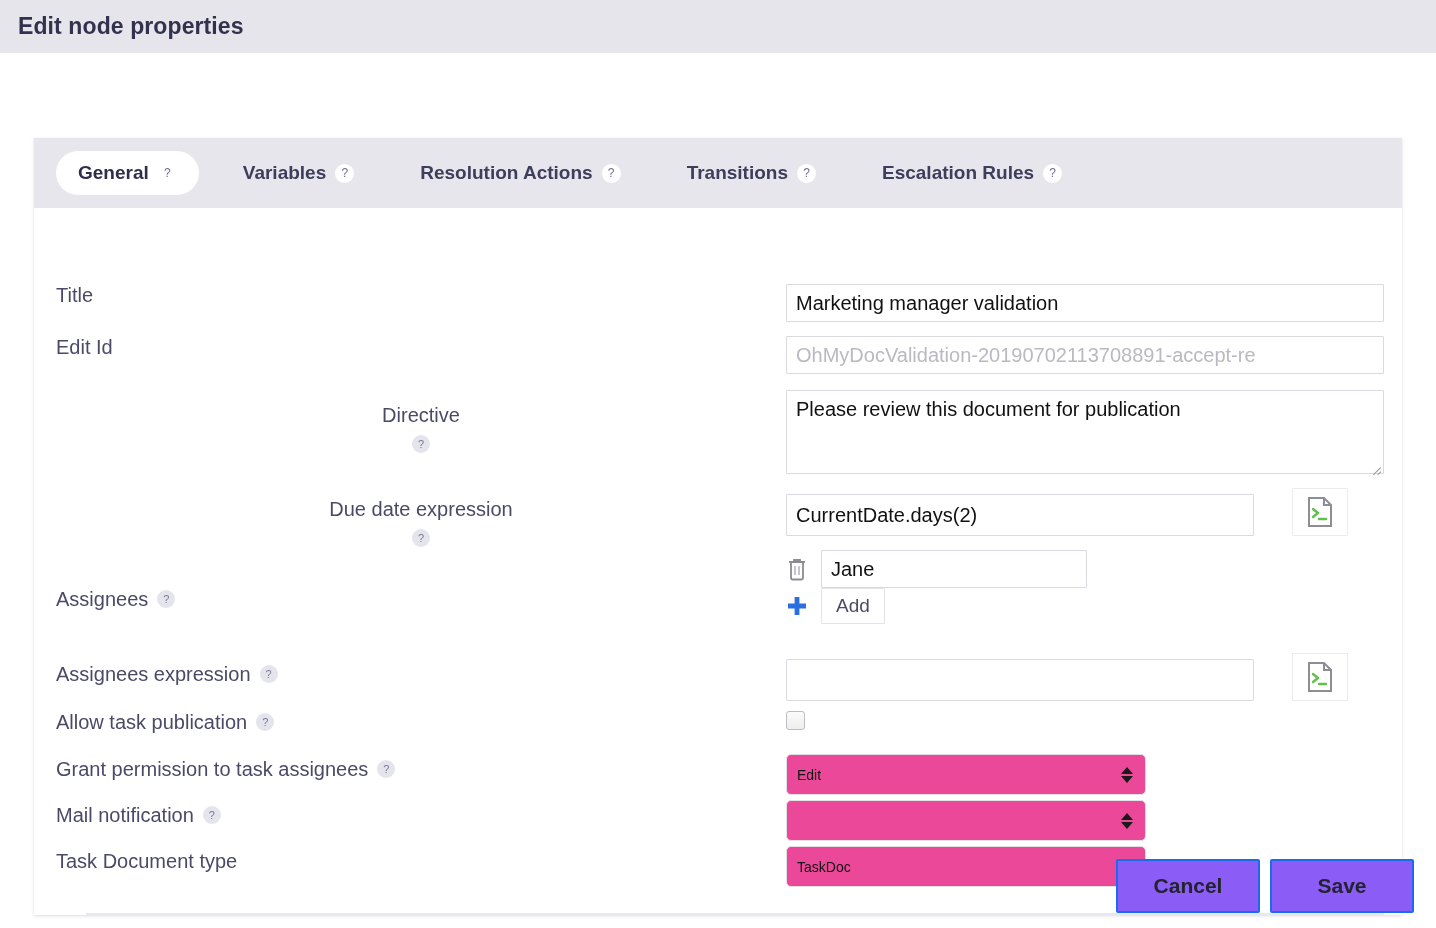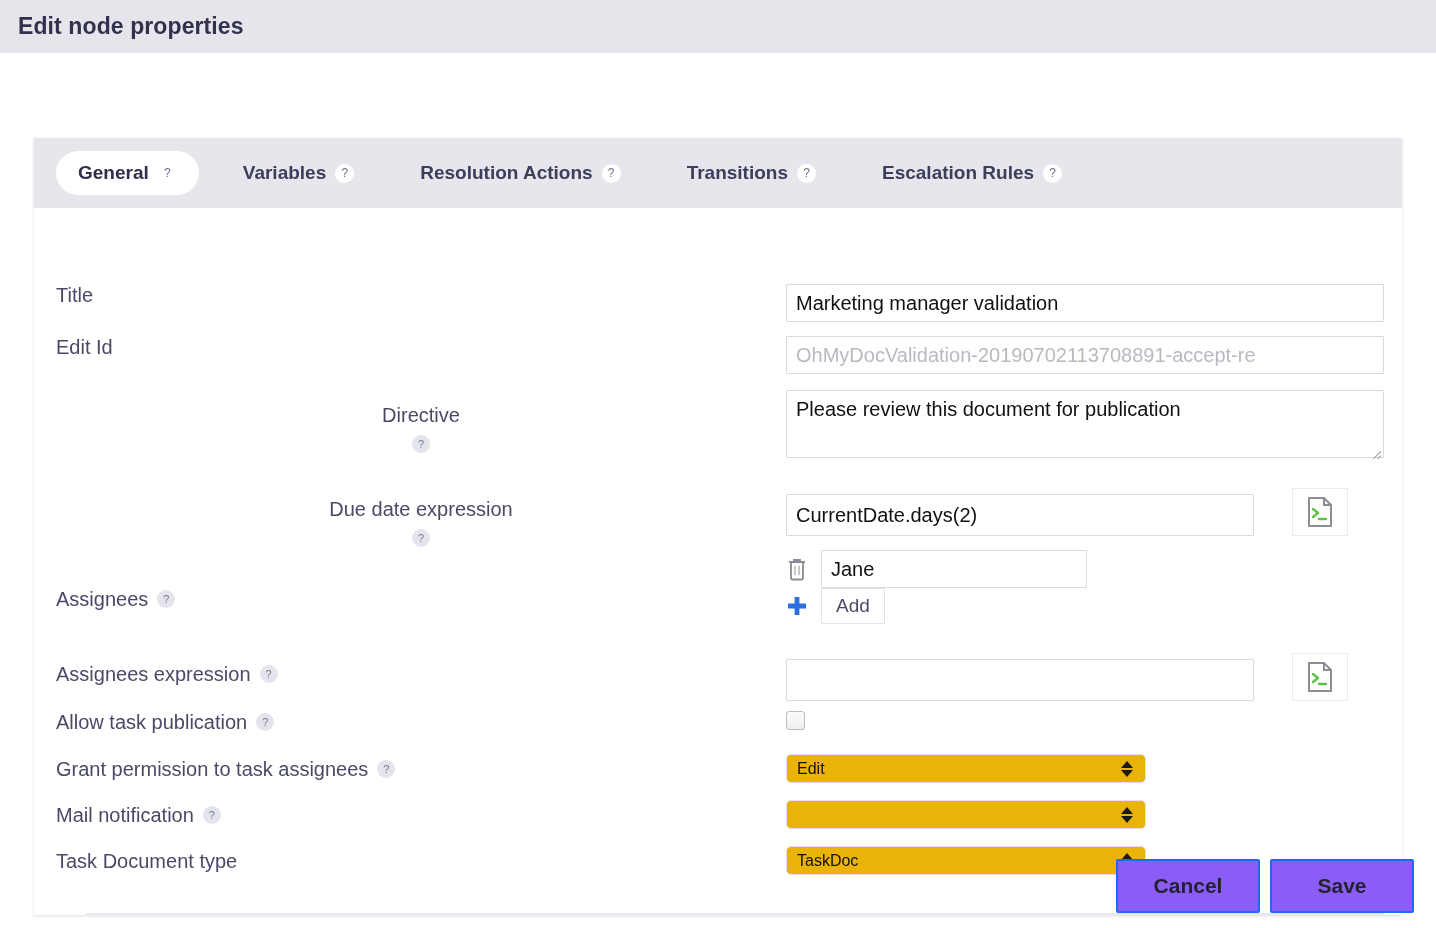--- a/index.html
+++ b/index.html
@@ -111,21 +111,21 @@
     padding: 6px 9px;
     outline: none;
     border-radius: 1px;
   }
   input.text { height: 38px; }
   input.wide   { width: 598px; }
   input.medium { width: 468px; }
   input.small  { width: 266px; }
   input.disabled { color: #b9b9c2; background:#fff; }
   textarea.text {
-    width: 598px; height: 68px;
+    width: 598px; height: 84px;
     resize: none;
     line-height: 1.25;
   }
 
   .resize-grip {
     position: absolute;
     right: 2px; bottom: 2px;
     width: 13px; height: 13px;
     pointer-events: none;
   }
@@ -162,28 +162,28 @@
   .checkbox {
     width: 19px; height: 19px;
     border: 1px solid #bcbcc4;
     border-radius: 3px;
     background: linear-gradient(#fbfbfb, #eeeeee);
     cursor: pointer;
     display: inline-block;
   }
 
   .select {
-    width: 360px; height: 29px;
+    width: 360px; height: 41px;
     border: 1px solid #e1e1e6;
     border-radius: 5px;
-    background: #eab308;
+    background: #ec4899;
     display: flex;
     align-items: center;
     padding: 0 10px;
-    font-size: 16px;
+    font-size: 14px;
     color: #111;
     position: relative;
     cursor: pointer;
   }
   .select .arrows {
     position: absolute;
     right: 12px; top: 50%;
     transform: translateY(-50%);
     display: flex; flex-direction: column; gap: 2px;
   }

